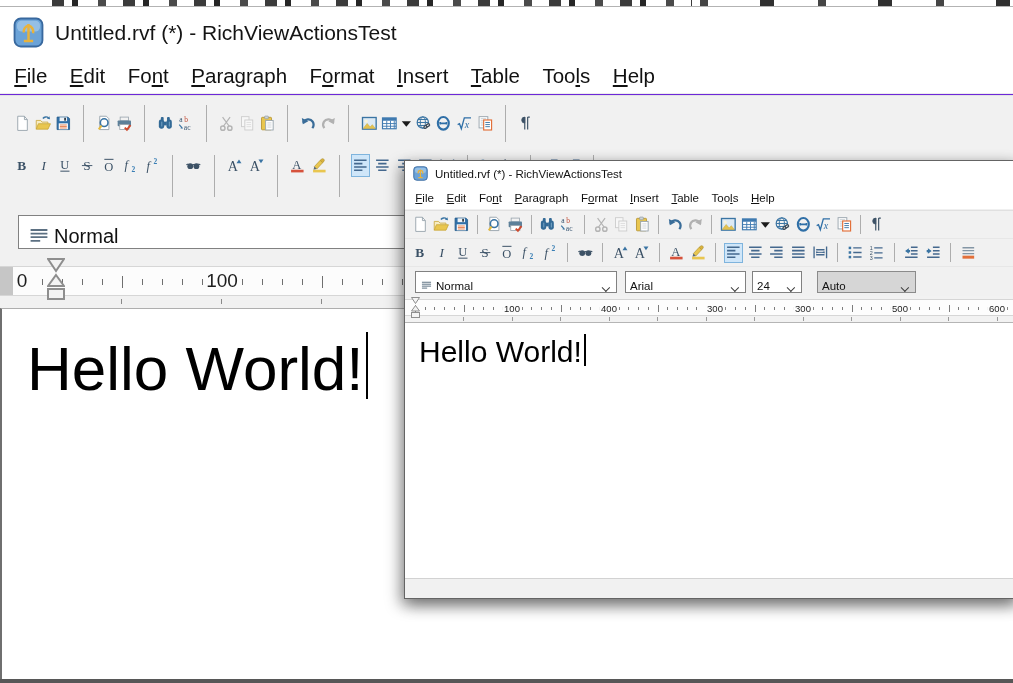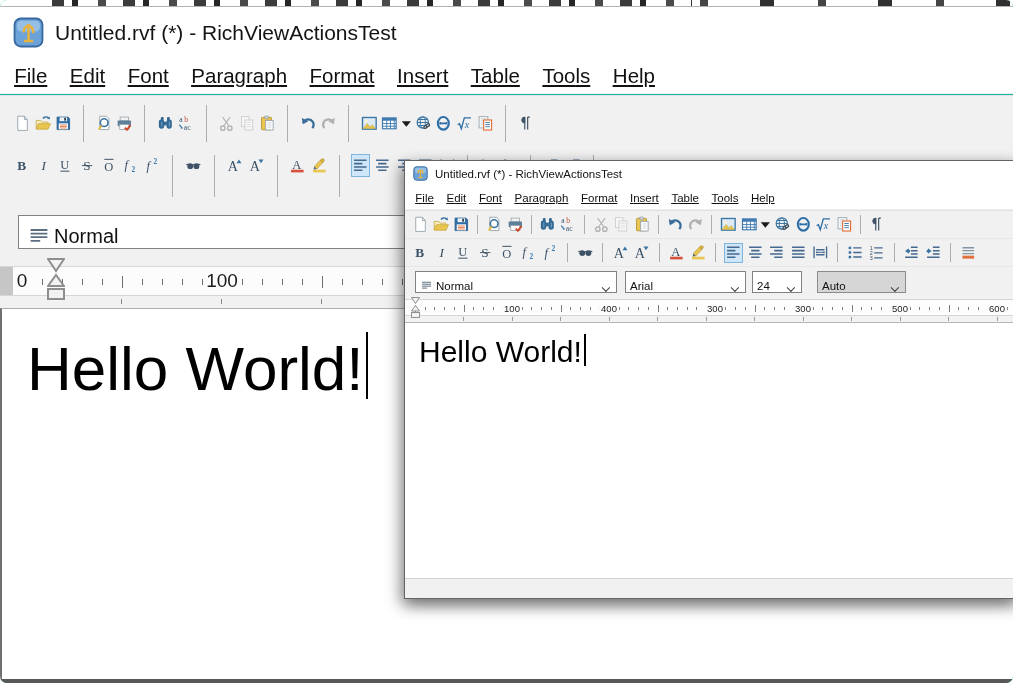--- a/index.html
+++ b/index.html
@@ -1,29 +1,29 @@
 <!DOCTYPE html>
 <html><head>
 <meta charset="utf-8">
 <style>
   * { box-sizing: border-box; margin: 0; padding: 0; }
   html,body { width:1013px; height:683px; }
   body { font-family:"Liberation Sans",sans-serif; background:#fff; overflow:hidden; }
-  .screen { position:relative; width:1013px; height:683px; background:#14b8a6; overflow:hidden;border-radius:7px; }
+  .screen { position:relative; width:1013px; height:683px; background:#6d28d9; overflow:hidden; }
 
   
   .tbtn { border:1px solid transparent; background:transparent; padding:0; display:inline-flex;
           align-items:center; justify-content:center; width:1.4em; height:1.5em; flex:none; cursor:default; }
   .tbtn .ic { display:flex; pointer-events:none; }
   .tbtn svg { width:1.25em; height:1.25em; display:block; }
   .tbtn.sel { background:#cfe6f9; border-color:#7fb4dd; }
   .tbtn.dis { opacity:.45; filter:grayscale(1); }
   .tbtn.narrow { width:.8em; }
   .tsep { width:1px; background:#adadad; margin:0 .3em; flex:none; align-self:center; height:1.25em; }
-  .menu-item { padding:0 .55em; color:#111; cursor:default; white-space:nowrap;text-decoration:underline; }
+  .menu-item { padding:0 .55em; color:#111; cursor:default; white-space:nowrap; }
   .menu-item u { text-decoration:underline; }
 
   
   .combo { display:flex; align-items:flex-end; background:#fff; border:1px solid #818181; height:22px;
            padding-left:4px; flex:none; cursor:default; }
   .combo .combo-label { color:#111; white-space:nowrap; overflow:hidden; }
   .chev { width:.5em; height:.5em; border-right:1.5px solid #3c3c3c; border-bottom:1.5px solid #3c3c3c;
           transform:rotate(45deg) translate(-1px,-1px); margin-left:auto; margin-right:.6em; flex:none; }
   .para-mini { display:flex; margin-right:3px; flex:none; }
 
@@ -88,21 +88,21 @@
   .f-tb1 { height:28px; background:#f1f1f1; border-top:1px solid #e0e0e0; display:flex; align-items:center;
            padding-left:6px; font-size:15px; gap:2px; flex:none; }
   .f-tb2 { height:28px; background:#f1f1f1; border-top:1px solid #e7e7e7; display:flex; align-items:center;
            padding-left:6px; font-size:15.5px; gap:3px; flex:none; }
   .f-comborow { height:30px; background:#f1f1f1; border-top:1px solid #e7e7e7; display:flex; align-items:center;
                 padding-left:10px; flex:none; }
   .f-comborow .combo { font-size:11.5px; }
   .f-style { width:202px; }
   .f-font  { width:121px; margin-left:8px; }
   .f-size  { width:50px;  margin-left:6px; }
-  .f-color { width:89px;  margin-left:15px; background:#d6d6d6; border-color:#8b8b8b; }
+  .f-color { width:99px;  margin-left:15px; background:#d6d6d6; border-color:#8b8b8b; }
   .para-mini svg { width:13px; height:13px; display:block; }
   .f-ruler { height:26px; background:#f2f2f2; position:relative; flex:none; }
   .f-ruler .strip { top:3px; height:17px; background:#fdfdfd; }
   .f-ruler .ticks  { left:10px; right:0; top:7px; height:3px;
                      background:repeating-linear-gradient(to right,#7d7d7d 0 1px,transparent 1px 9.7px); }
   .f-ruler .ticks2 { left:10px; right:0; top:5px; height:7px;
                      background:repeating-linear-gradient(to right,#7d7d7d 0 1px,transparent 1px 48.5px); }
   .f-ruler .rnum { font-size:9.5px; background:#fdfdfd; }
   .f-ruler .sub { position:absolute; top:21px; left:58px; right:0; height:4px;
                   background:repeating-linear-gradient(to right,#9a9a9a 0 1px,transparent 1px 48.5px); }

